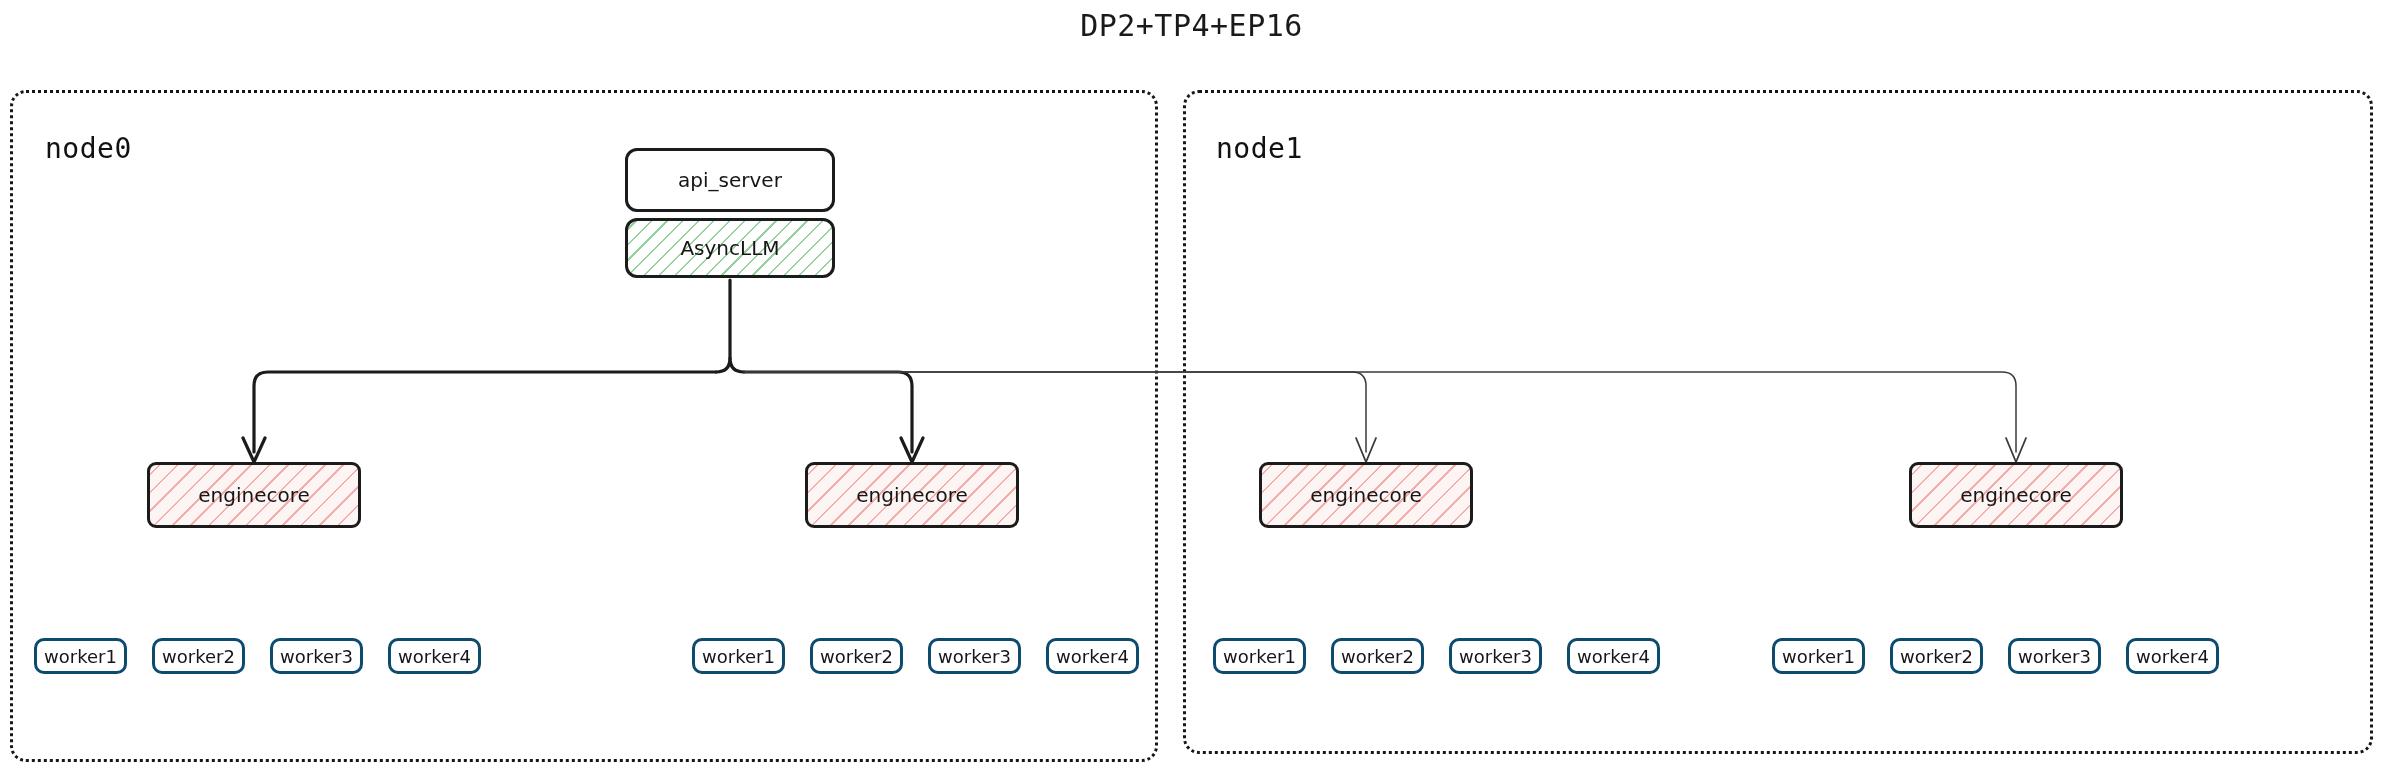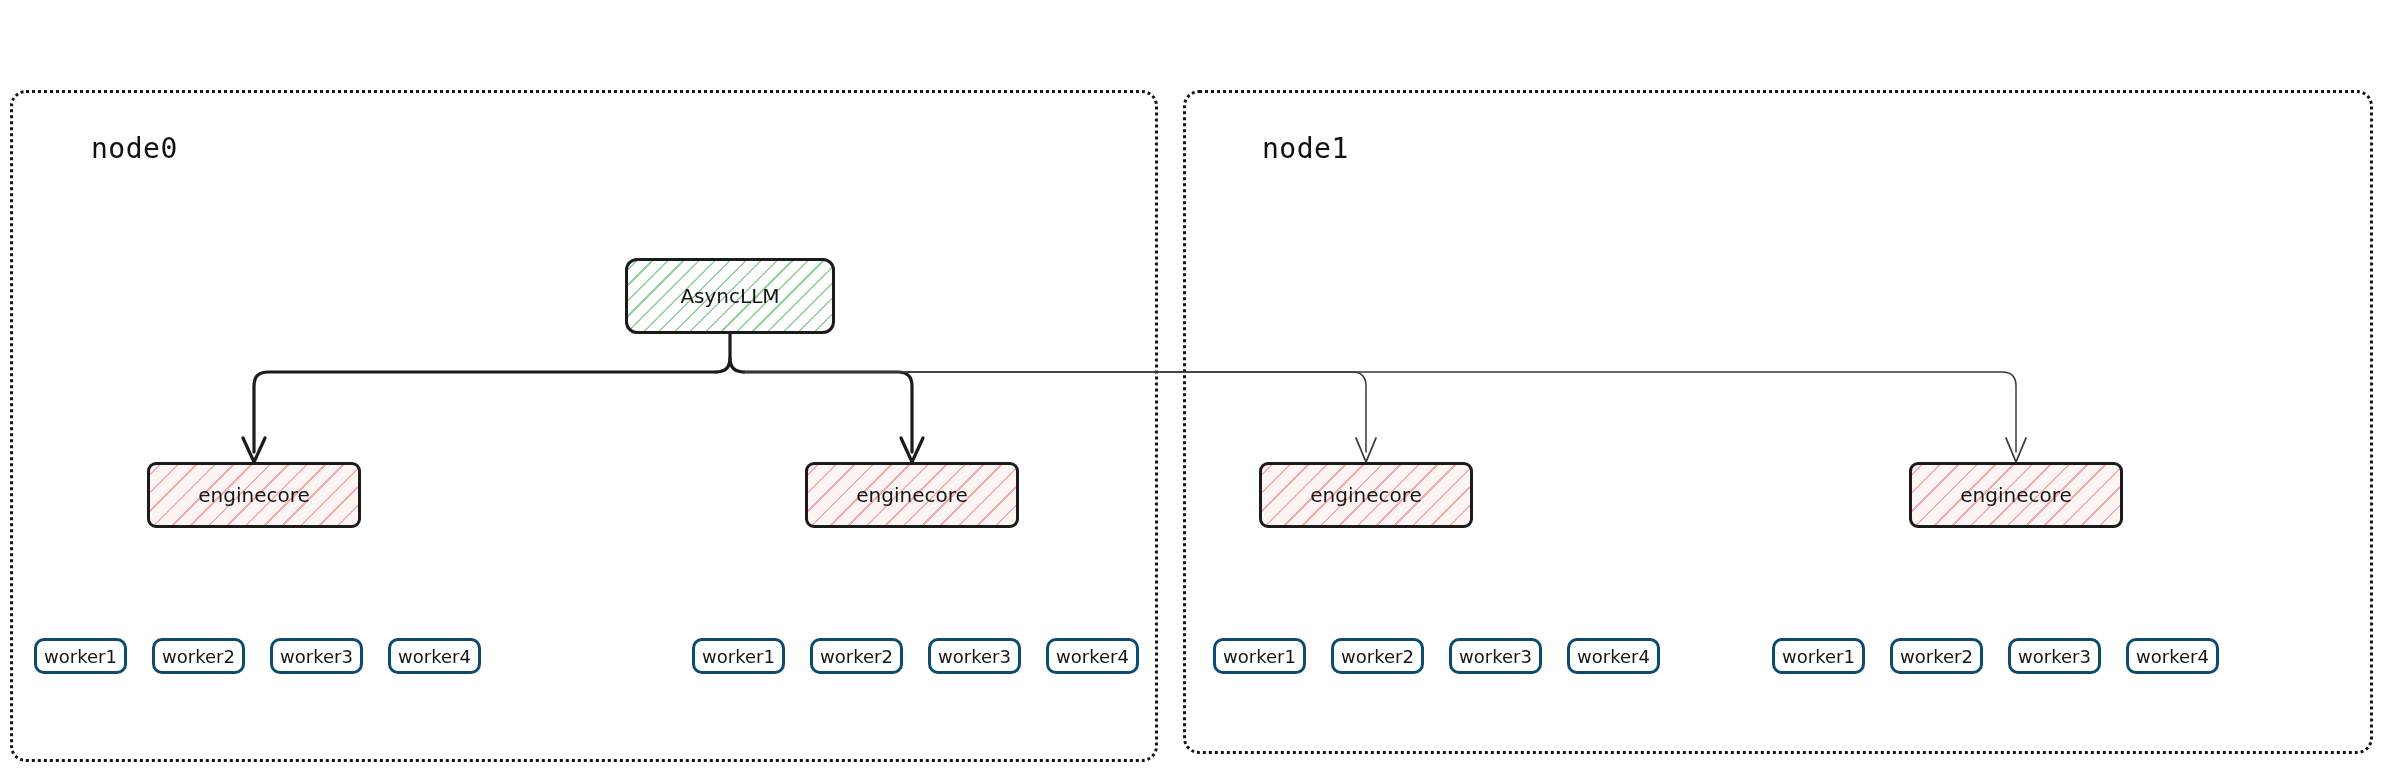--- a/index.html
+++ b/index.html
@@ -35,21 +35,20 @@
     box-sizing: border-box;
     background: transparent;
   }
   .node-label {
     position: absolute;
     font-family: "DejaVu Sans Mono", monospace;
     font-size: 28px;
     color: #111111;
     letter-spacing: 0.5px;
     white-space: nowrap;
-    margin-left: 46px;
   }
   .box {
     position: absolute;
     box-sizing: border-box;
     border: 3.5px solid #1b1b1b;
     border-radius: 12px;
     display: flex;
     align-items: center;
     justify-content: center;
     font-size: 20px;
@@ -130,20 +129,21 @@
     stroke-width: 1.8;
     stroke-linecap: round;
     stroke-linejoin: round;
   }
 </style>
 </head>
 <body>
 
 <div id="stage">
 
+  <div id="diagram-title">DP2+TP4+EP16</div>
 
   <div class="node-container" style="left:10px; top:90px; width:1148px; height:672px;"></div>
   <div class="node-label" style="left:45px; top:132px;">node0</div>
 
   <div class="node-container" style="left:1183px; top:90px; width:1190px; height:664px;"></div>
   <div class="node-label" style="left:1216px; top:132px;">node1</div>
 
   <svg id="edges" viewBox="0 0 2383 773" preserveAspectRatio="none">
 
     <path class="edge-strong" d="M 730 280 L 730 358 Q 730 372 744 372"></path>
@@ -156,22 +156,25 @@
     <path class="edge-thin" d="M 744 372 L 1352 372 Q 1366 372 1366 386 L 1366 452"></path>
     <path class="edge-thin" d="M 744 372 L 2002 372 Q 2016 372 2016 386 L 2016 452"></path>
 
     <path class="arrow-strong" d="M 243 438 L 254 462 L 265 438"></path>
     <path class="arrow-strong" d="M 901 438 L 912 462 L 923 438"></path>
 
     <path class="arrow-thin" d="M 1356 438 L 1366 462 L 1376 438"></path>
     <path class="arrow-thin" d="M 2006 438 L 2016 462 L 2026 438"></path>
   </svg>
 
-
-  <div class="box box-green" style="left:625px; top:218px; width:210px; height:76px;margin-top:40px;">
+  <div class="box box-plain" style="left:625px; top:148px; width:210px; height:64px;">
+    <span>api_server</span>
+  </div>
+
+  <div class="box box-green" style="left:625px; top:218px; width:210px; height:60px;">
     <span>AsyncLLM</span>
   </div>
 
   <div class="box box-pink" style="left:147px; top:462px; width:214px; height:66px;">
     <span>enginecore</span>
   </div>
 
   <div class="box box-pink" style="left:805px; top:462px; width:214px; height:66px;">
     <span>enginecore</span>
   </div>

